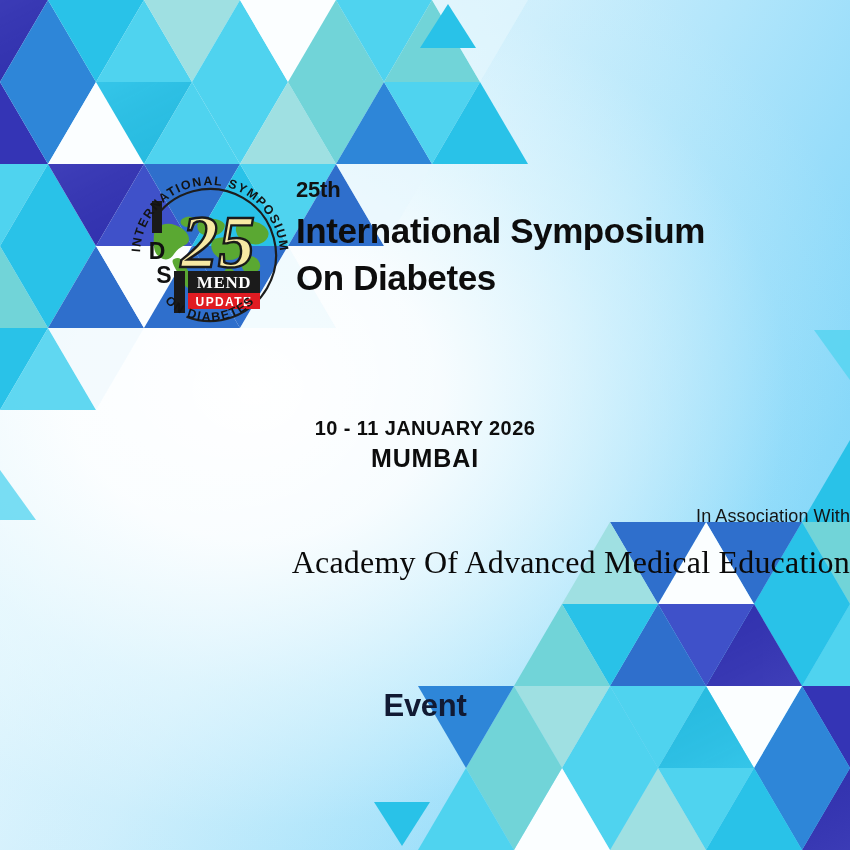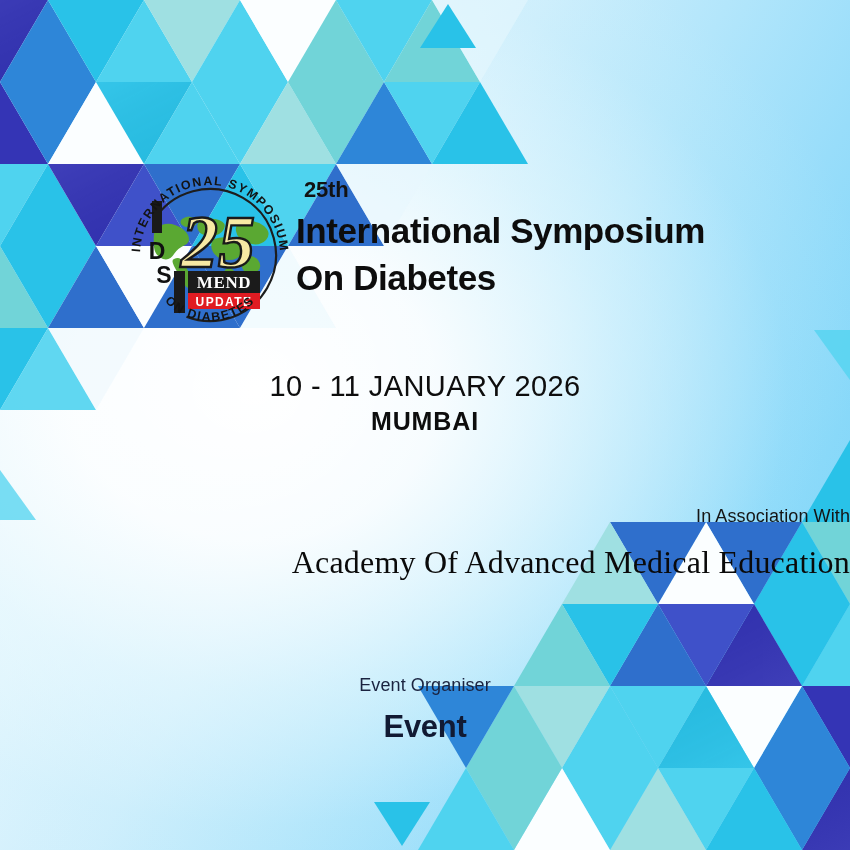--- a/index.html
+++ b/index.html
@@ -53,44 +53,44 @@
     top: 178px;
     width: 520px;
   }
   .edition {
     font-size: 22px;
     font-weight: 700;
     color: #121212;
     letter-spacing: -0.2px;
     line-height: 1.1;
     margin-bottom: 6px;
-    margin-left: 8px;
   }
   .main-title {
     font-size: 35px;
     font-weight: 700;
     color: #0d0d0d;
     line-height: 1.33;
     letter-spacing: -0.4px;
     white-space: pre-line;
   }
 
   .date-block {
     position: absolute;
     left: 0;
     right: 0;
     top: 368px;
     text-align: center;
   }
   .date-line {
-    font-size: 29px;
-    font-weight: 400;
+    font-size: 20px;
+    font-weight: 700;
     color: #0d0d0d;
     letter-spacing: 0.4px;
     line-height: 1.28;
+    margin-top: 48px;
   }
   .city-line {
     font-size: 25px;
     font-weight: 700;
     color: #0d0d0d;
     letter-spacing: 0.9px;
     line-height: 1.28;
   }
 
   .assoc-block {
@@ -359,18 +359,17 @@
       <div class="date-line">10 - 11 JANUARY 2026</div>
       <div class="city-line">MUMBAI</div>
     </div>
 
     <div class="assoc-block">
       <div class="assoc-label">In Association With</div>
       <div class="assoc-name">Academy Of Advanced Medical Education</div>
     </div>
 
     <div class="organiser-block">
-      <div class="organiser-label">Event Organiser</div>
       <div class="organiser-name">Event</div>
     </div>
 
   </div>
 </div>
 
 </body></html>

